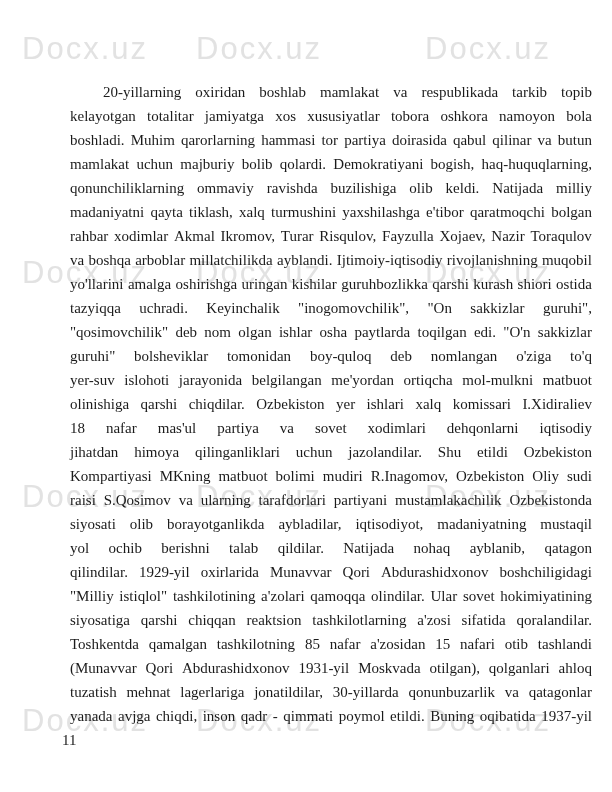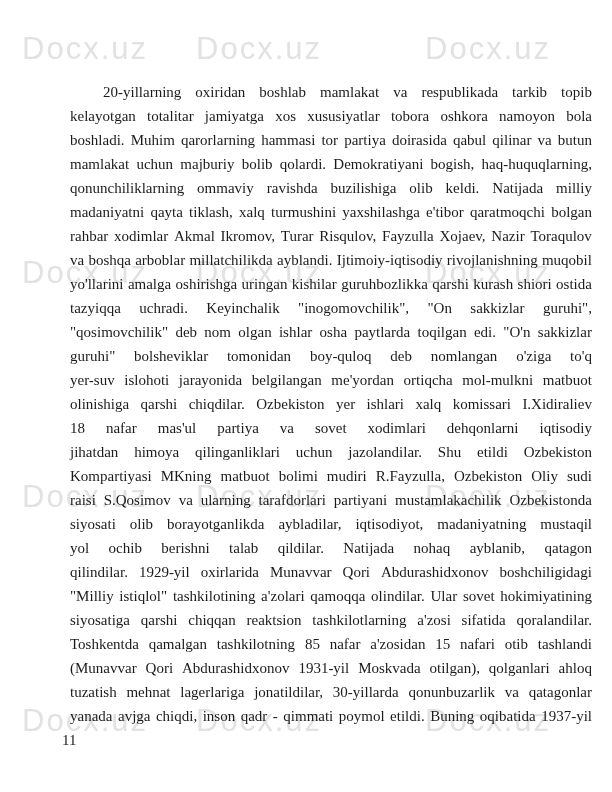--- a/index.html
+++ b/index.html
@@ -240,21 +240,21 @@
         <span>Shu</span>
         <span>etildi</span>
         <span>Ozbekiston</span>
       </div>
       <div class="line">
         <span>Kompartiyasi</span>
         <span>MKning</span>
         <span>matbuot</span>
         <span>bolimi</span>
         <span>mudiri</span>
-        <span>R.Fayzulla,</span>
+        <span>R.Inagomov,</span>
         <span>Ozbekiston</span>
         <span>Oliy</span>
         <span>sudi</span>
       </div>
       <div class="line">
         <span>raisi</span>
         <span>S.Qosimov</span>
         <span>va</span>
         <span>ularning</span>
         <span>tarafdorlari</span>

